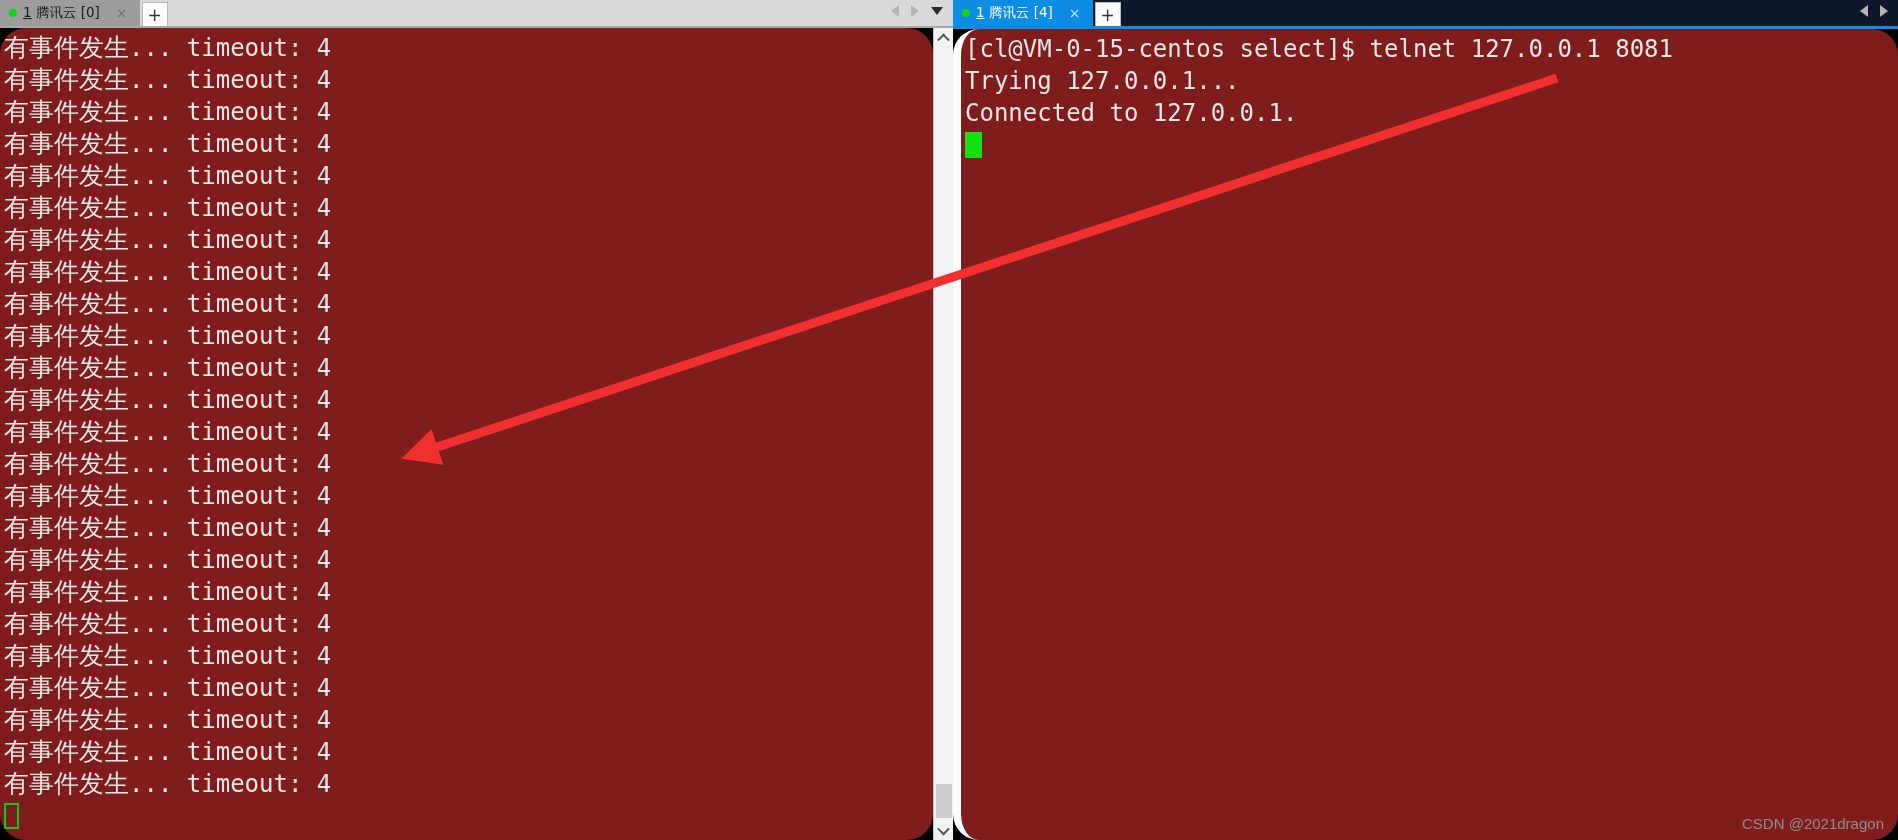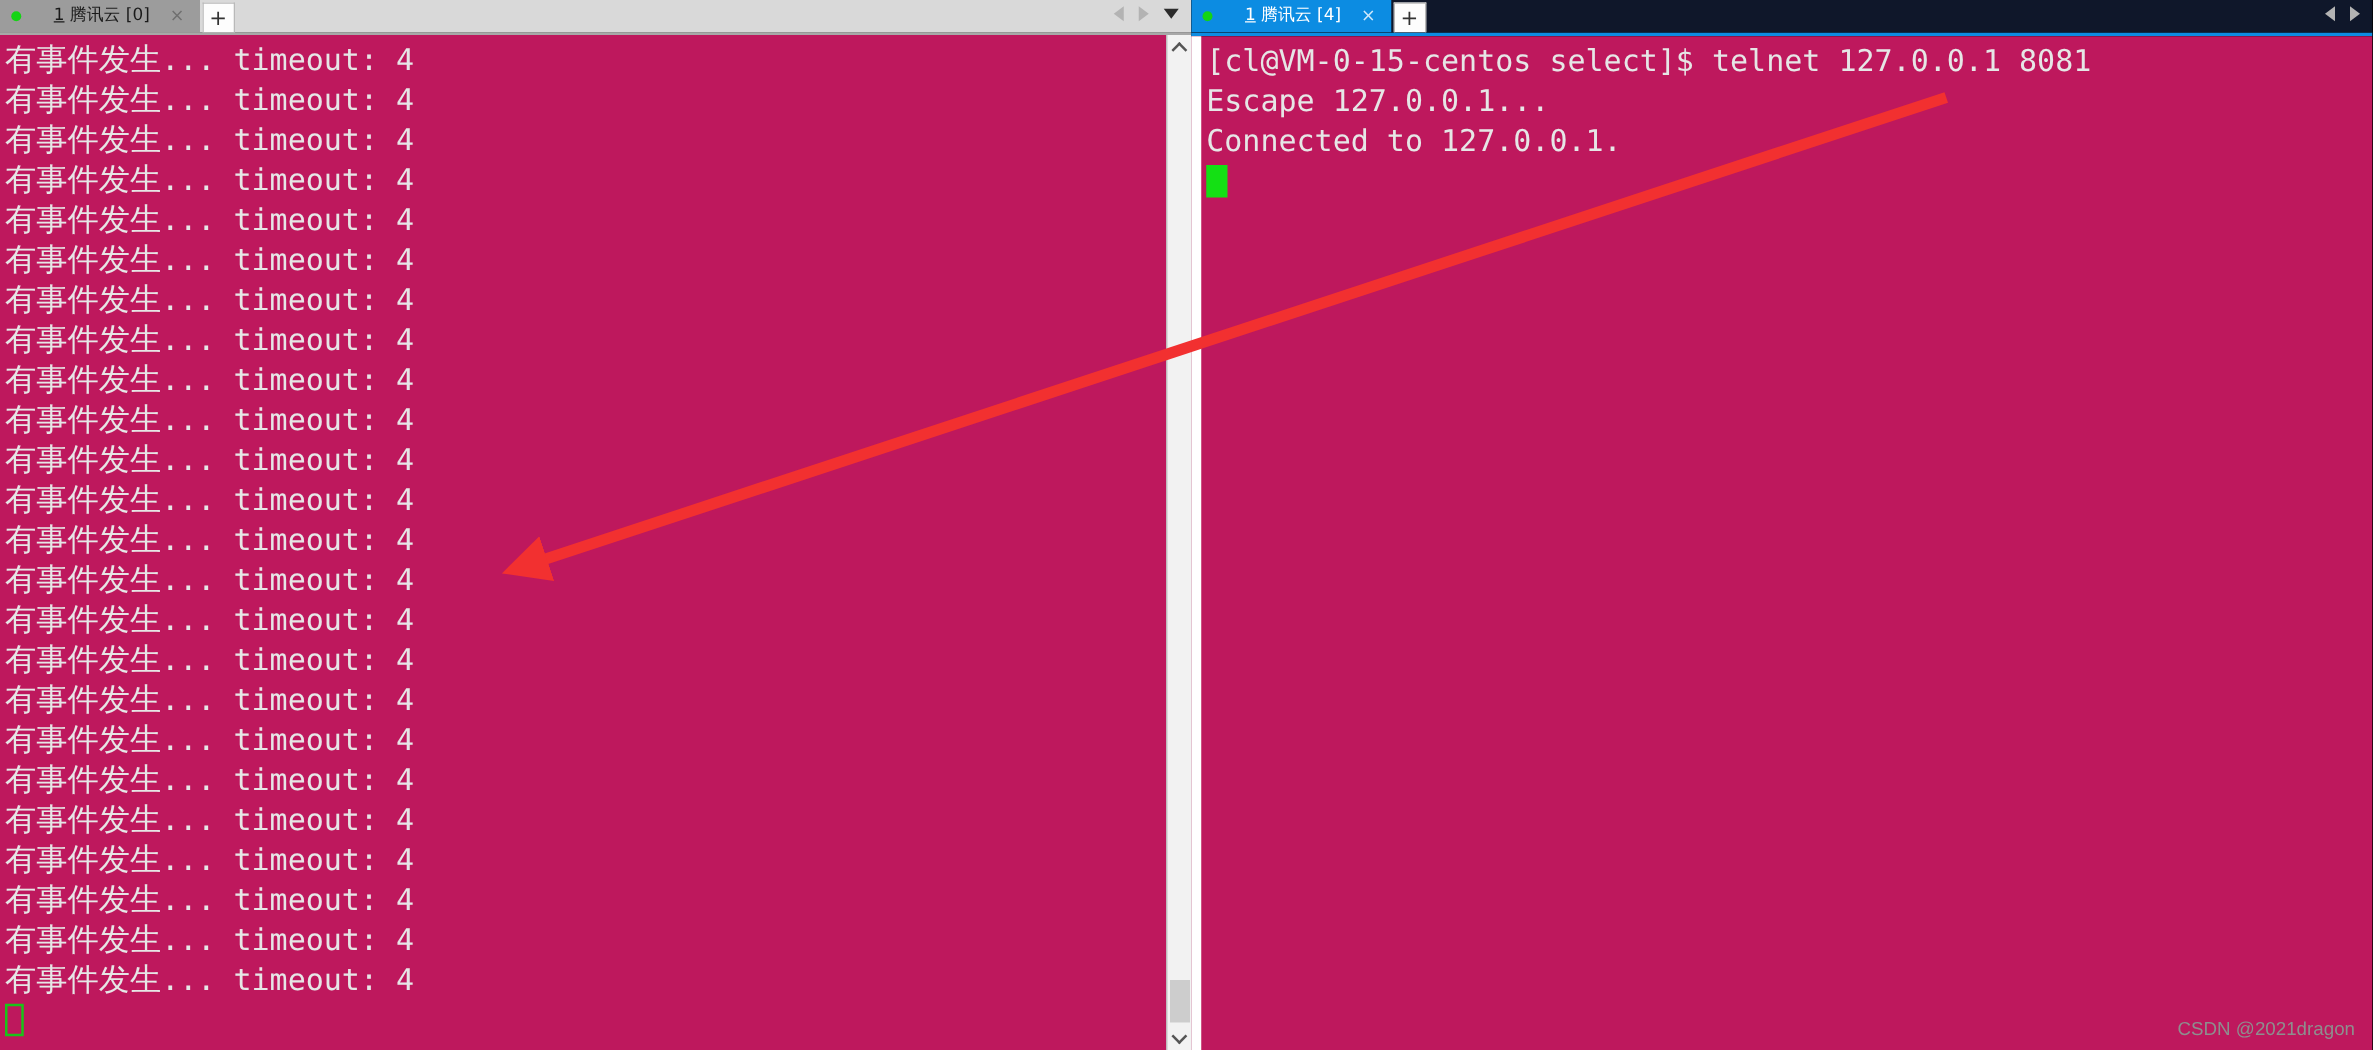--- a/index.html
+++ b/index.html
@@ -26,21 +26,21 @@
 
   .tab {
     height:26px; display:flex; align-items:center; gap:6px;
     padding:0 6px 0 9px; font-size:13px; line-height:1;
     white-space:nowrap; user-select:none;
   }
   .tab-inactive { background:#9c9c9c; color:#1a1a1a; }
   .tab-active   { background:#0c8ce2; color:#ffffff; }
 
   .tab-dot { width:8px; height:8px; border-radius:50%; background:#14d414; flex:0 0 8px; }
-  .tab-label { font-size:13.5px;margin-left:20px; }
+  .tab-label { font-size:13.5px; }
   .tab-label .num { text-decoration:underline; }
   .tab-label .cjk { font-family:"DejaVu Sans", sans-serif; }
   .tab-close {
     font-size:14px; line-height:1; padding:0 6px 0 10px;
     color:#6f6f6f; font-family:"DejaVu Sans",sans-serif;
   }
   .tab-active .tab-close { color:#cfe8fb; }
 
   .tab-add {
     width:26px; height:24px; margin-left:2px; margin-bottom:0;
@@ -58,22 +58,22 @@
   .tri-left  { border-top:6px solid transparent; border-bottom:6px solid transparent; border-right:8px solid #b3b3b3; }
   .tri-right { border-top:6px solid transparent; border-bottom:6px solid transparent; border-left:8px solid #b3b3b3; }
   .tri-down  { border-left:6px solid transparent; border-right:6px solid transparent; border-top:8px solid #2b2b2b; }
 
   .bar-underline-blue { height:3px; background:#0c8ce2; flex:0 0 3px; }
   .bar-underline-grey { height:2px; background:#a8a8a8; flex:0 0 2px; }
 
   
   .term-wrap { flex:1 1 auto; display:flex; min-height:0; background:#000; }
   .term {
-    flex:1 1 auto; background:#be185d; overflow:hidden;
-    padding:4px 0 0 4px; min-width:0;
+    flex:1 1 auto; background:#7f1d1d; overflow:hidden;
+    padding:4px 0 0 4px; min-width:0;border-radius:26px;
   }
   .pane-right .term { border-left:8px solid #ffffff; border-top:0; }
 
   .line {
     color:#e6e6e6; font-size:24px; line-height:32px; height:32px;
     white-space:pre; letter-spacing:0px;
     font-family:"DejaVu Sans Mono","Liberation Mono",monospace;
   }
   .line .cjk { font-family:"DejaVu Sans", sans-serif; font-size:25px; }
 
@@ -194,21 +194,21 @@
       <div class="tabnav">
         <span class="tri tri-left"></span>
         <span class="tri tri-right"></span>
       </div>
     </div>
     <div class="bar-underline-blue"></div>
 
     <div class="term-wrap">
       <div class="term" id="right-term">
           <div class="line">[cl@VM-0-15-centos select]$ telnet 127.0.0.1 8081</div>
-          <div class="line">Escape 127.0.0.1...</div>
+          <div class="line">Trying 127.0.0.1...</div>
           <div class="line">Connected to 127.0.0.1.</div>
           <div class="line"><span class="cursor-solid"></span></div>
         </div>
     </div>
   </div>
 
   <svg id="overlay" width="1898" height="840" viewBox="0 0 1898 840">
     <defs>
       <marker id="arrowhead" markerWidth="4.2" markerHeight="4.2" refX="1.1" refY="2.1" orient="auto">
         <polygon points="0,0 4.2,2.1 0,4.2" fill="#f23030"></polygon>

